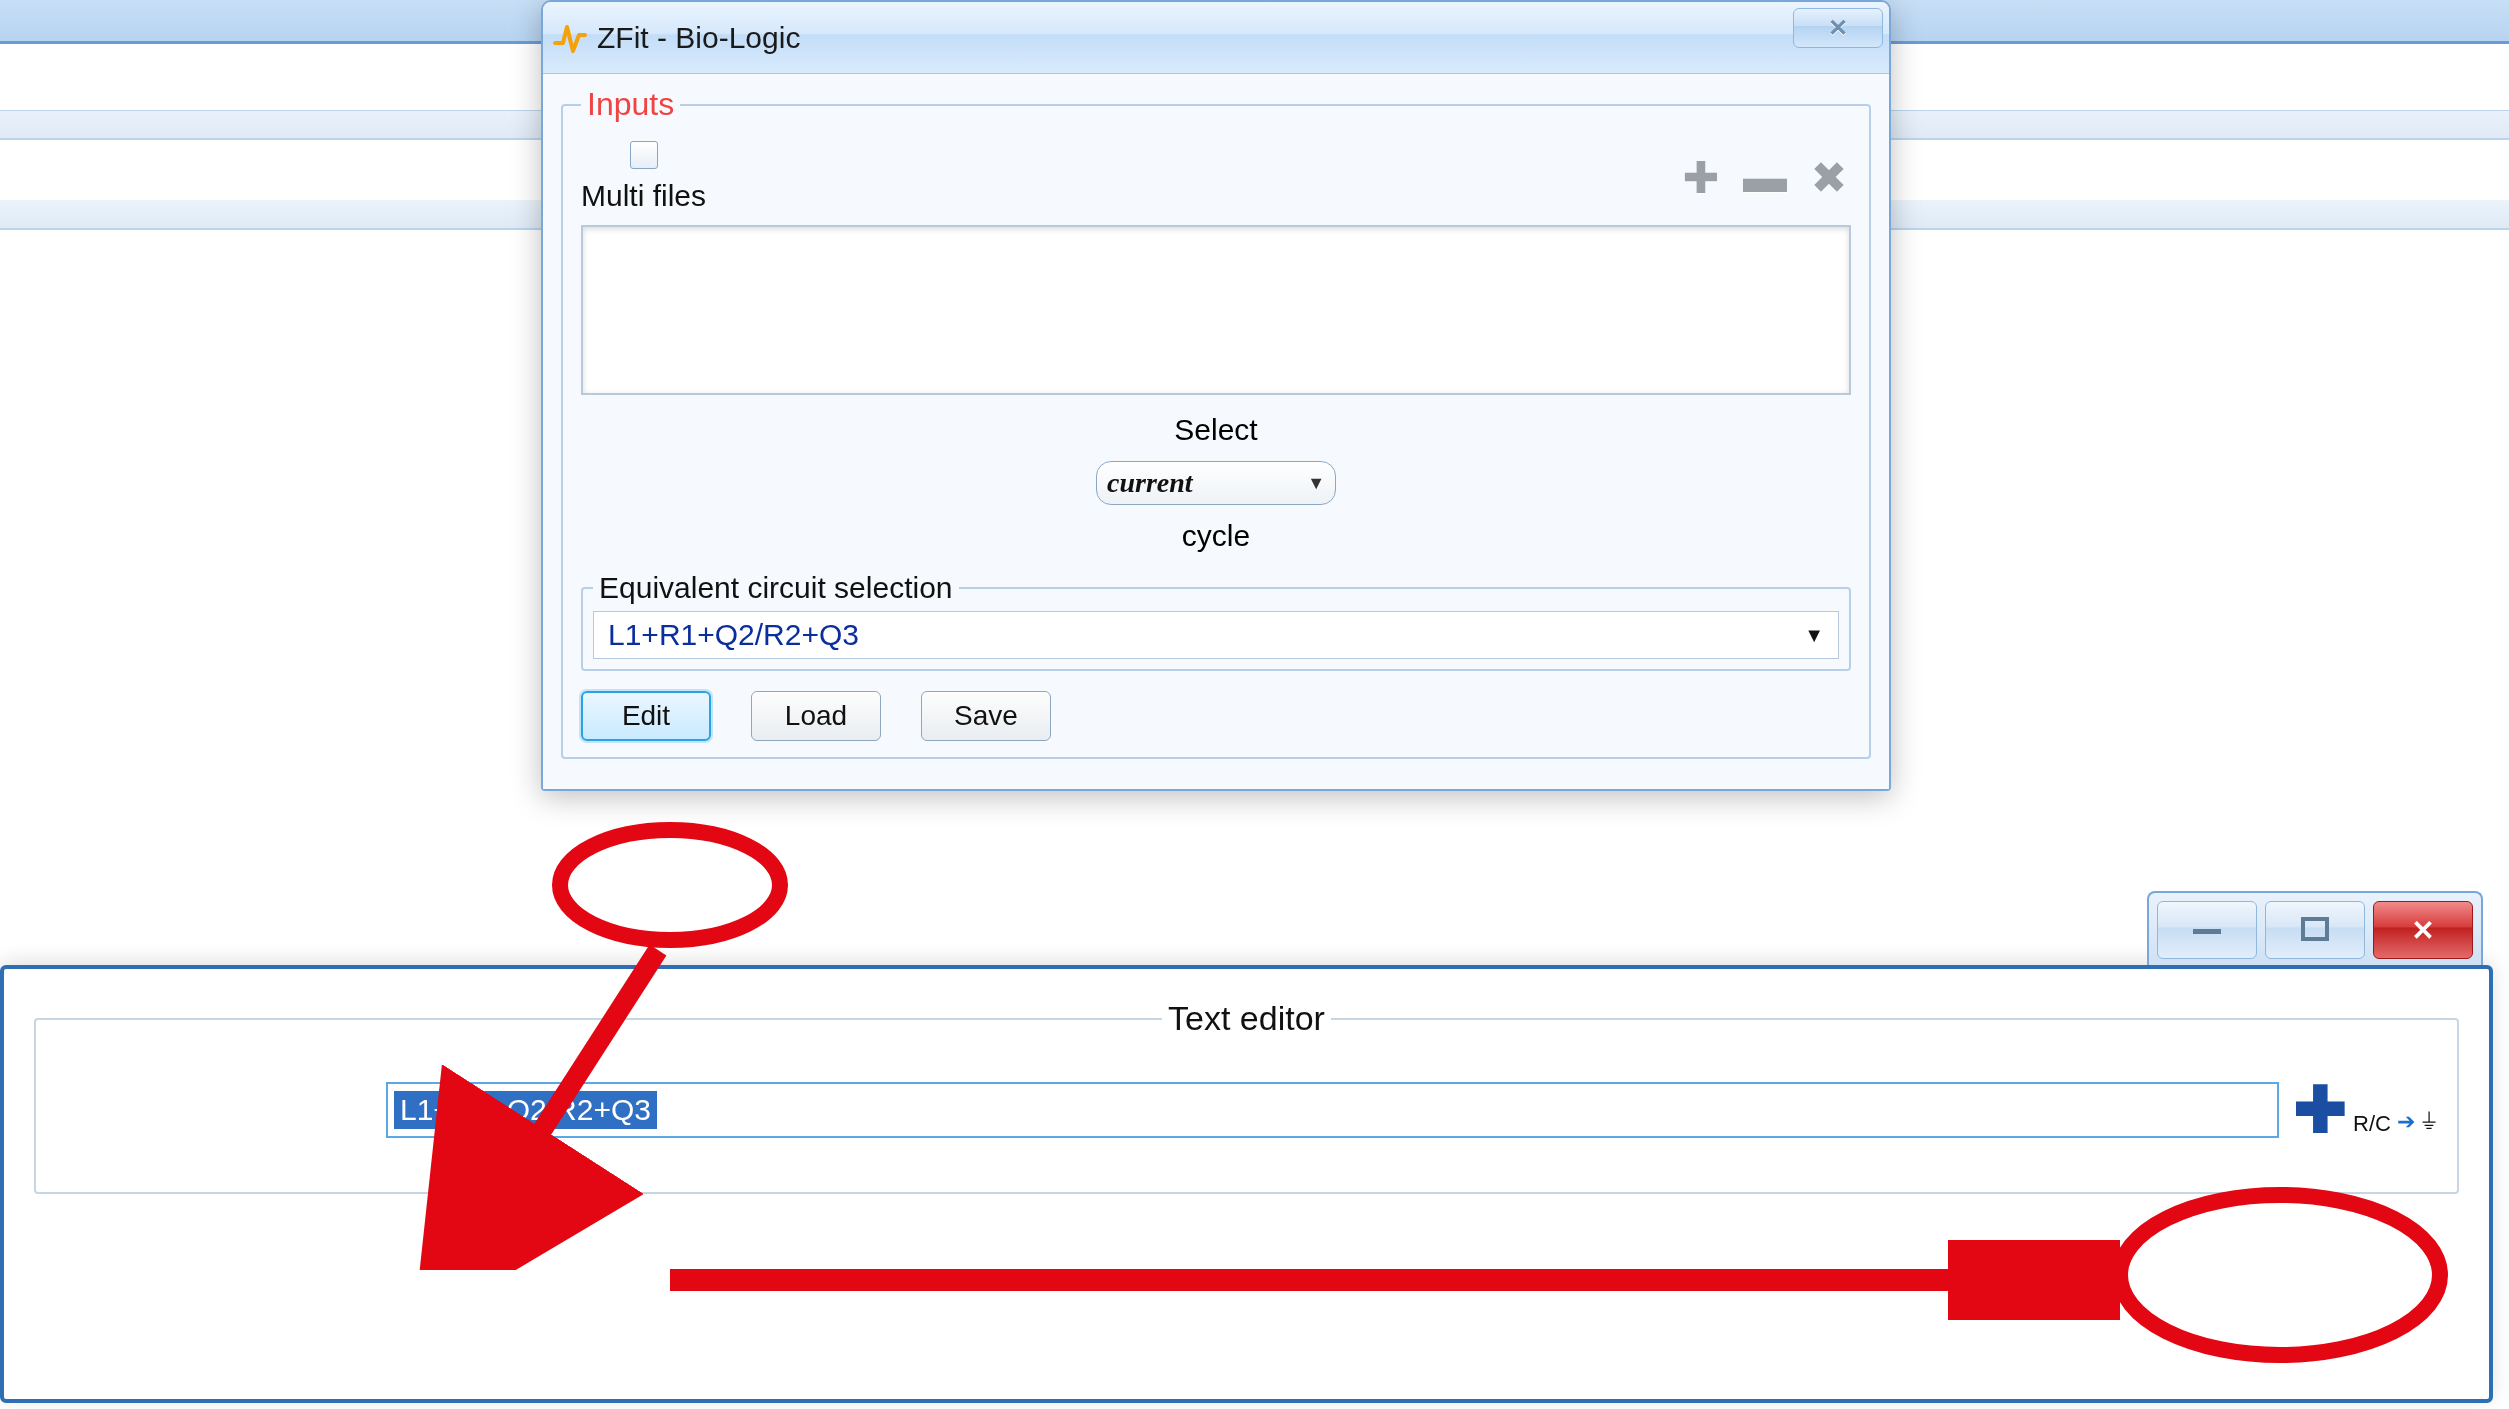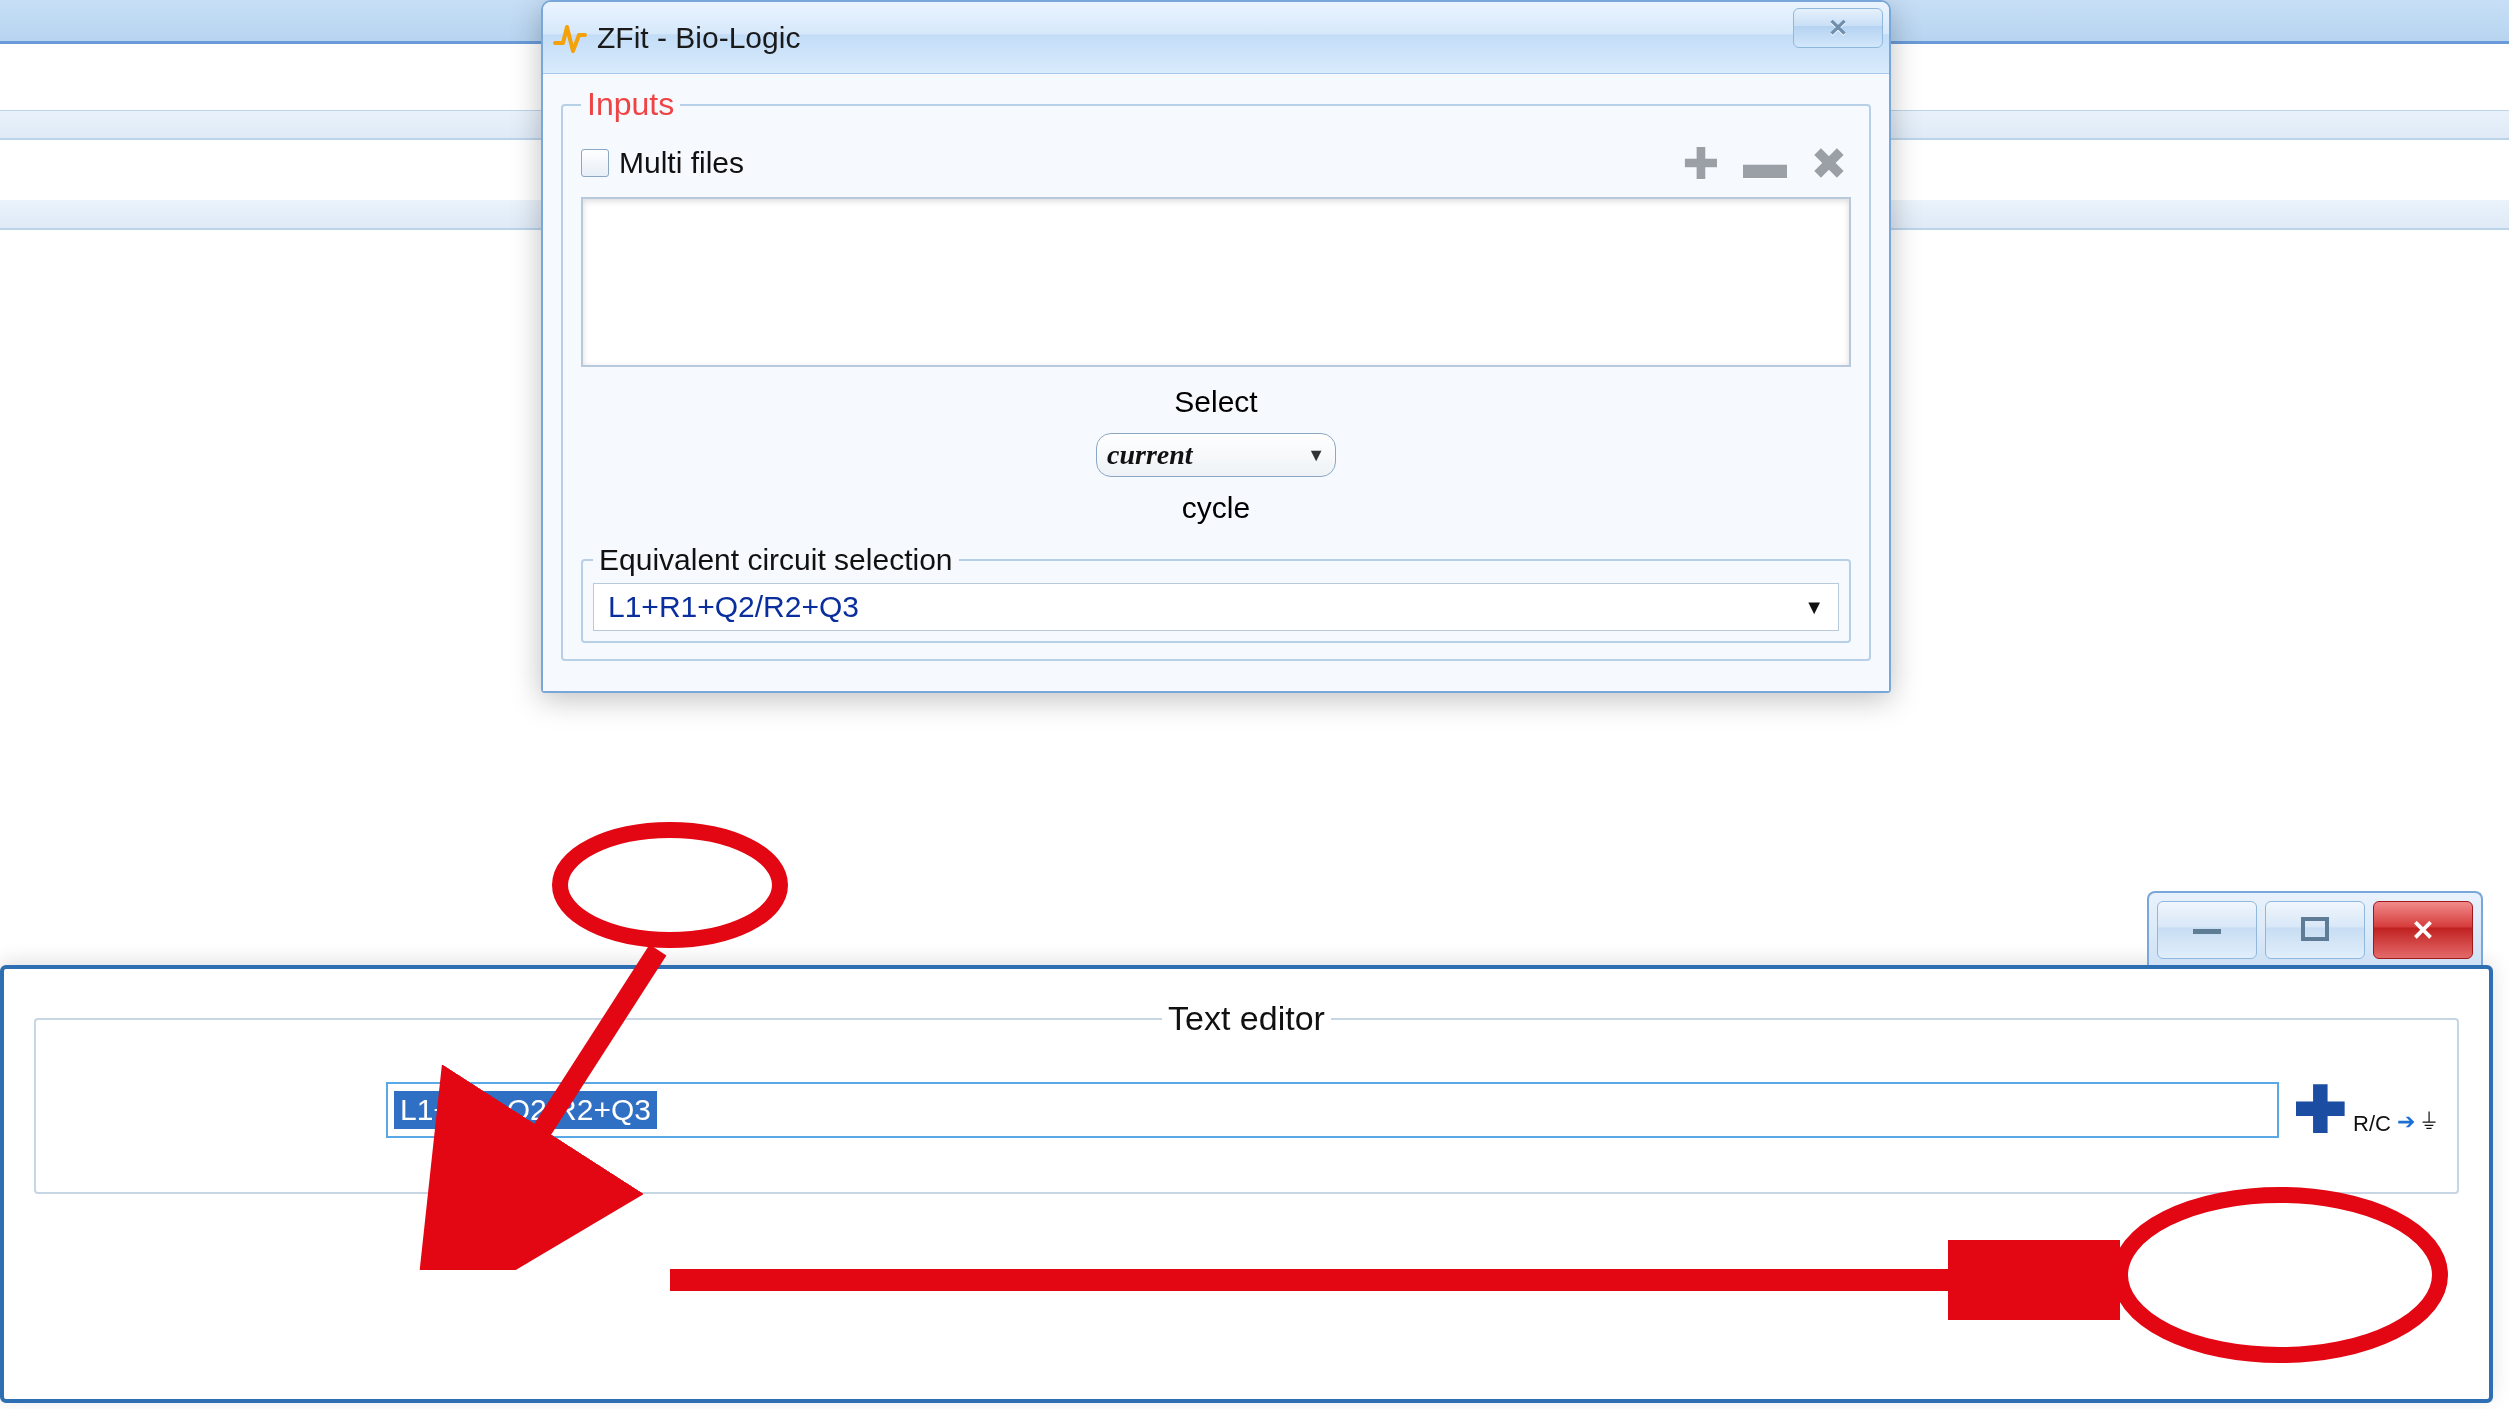--- a/index.html
+++ b/index.html
@@ -102,21 +102,21 @@
     font-size: 32px;
     color: #ef4444;
     padding: 0 6px;
   }
   .multi-row {
     display: flex;
     align-items: center;
     justify-content: space-between;
     margin: 8px 0 12px 0;
   }
-  .multi-left { display: flex; align-items: center; gap: 10px; }
+  .multi-left { display: flex; align-items: center; gap: 10px; flex-direction: column; }
   .checkbox {
     width: 28px; height: 28px;
     background: linear-gradient(#fff, #e7eef6);
     border: 1px solid #8aa7c4;
     border-radius: 3px;
   }
   .multi-label { font-size: 30px; color: #111; }
   .icon-buttons { display: flex; gap: 20px; align-items: center; }
   .icon-btn {
     width: 44px; height: 44px;
@@ -363,20 +363,31 @@
       </div>
 
       <fieldset class="eq">
         <legend>Equivalent circuit selection</legend>
         <div class="combo">
           <span>L1+R1+Q2/R2+Q3</span>
           <span class="caret">▼</span>
         </div>
       </fieldset>
 
+      <div class="btn-row">
+        <div class="btn primary">
+          <span>Edit</span>
+        </div>
+        <div class="btn">
+          <span>Load</span>
+        </div>
+        <div class="btn">
+          <span>Save</span>
+        </div>
+      </div>
     </fieldset>
   </div>
 </div>
 
 <div class="editor-window">
   <div class="editor-chrome">
     <div class="ctrl-btn">
       <svg width="40" height="20">
           <rect x="6" y="9" width="28" height="5" fill="#5f7c97"></rect>
         </svg>

